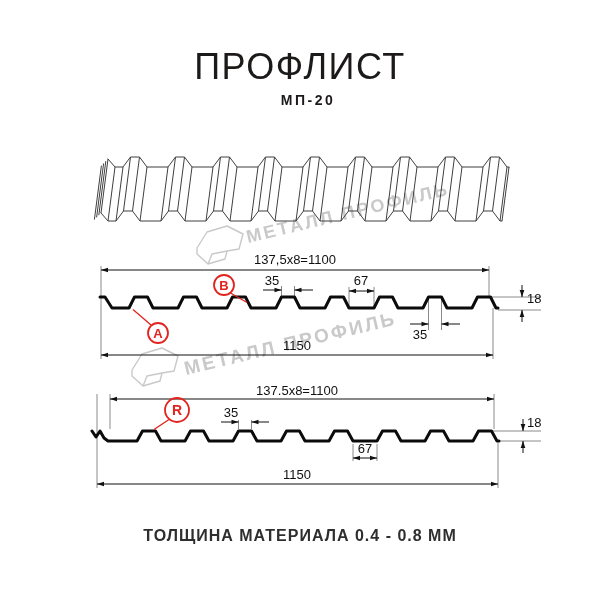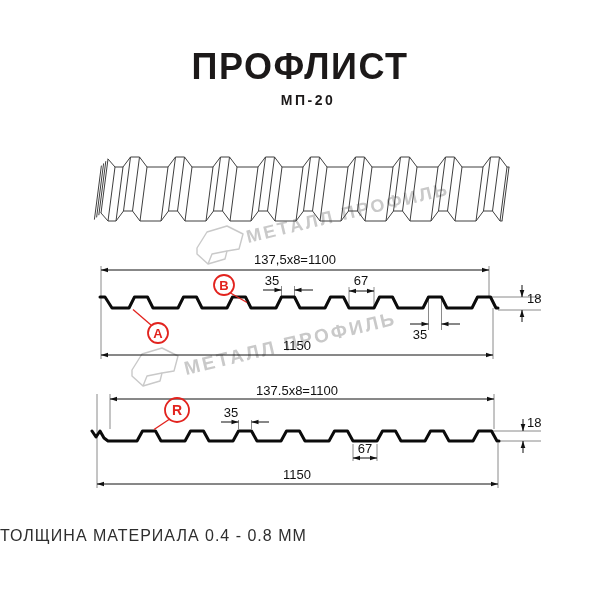--- a/index.html
+++ b/index.html
@@ -1,23 +1,23 @@
 <!DOCTYPE html>
 <html style="--accent: #e2231e; --ink: #111111; --wm: #c9c9c9;"><head>
 <meta charset="utf-8">
 <style>
   html,body{margin:0;padding:0;background:#fff;}
   .stage{position:relative;width:600px;height:600px;background:#fff;overflow:hidden;
          font-family:"Liberation Sans",sans-serif;}
   .title{position:absolute;top:46px;left:0;right:0;text-align:center;
-         font-size:36px;font-weight:700;letter-spacing:1.5px;color:#1c1919;}
+         font-size:36px;font-weight:400;letter-spacing:1.5px;color:#1c1919;}
   .model{position:absolute;top:92px;left:16px;right:0;text-align:center;
          font-size:14px;font-weight:700;letter-spacing:2.5px;color:#1c1919;}
-  .footer{position:absolute;top:527px;left:0;right:0;text-align:left;
-          font-size:16px;font-weight:400;letter-spacing:1px;color:#2e2e2e;}
+  .footer{position:absolute;top:527px;left:0;right:0;text-align:center;
+          font-size:16px;font-weight:700;letter-spacing:1px;color:#2e2e2e;}
   svg{position:absolute;left:0;top:0;}
   text.dim{font-size:13px;fill:var(--ink,#111);font-family:"Liberation Sans",sans-serif;}
   text.marker{fill:var(--accent,#e2231e);font-weight:700;font-size:13px;text-anchor:middle;
               font-family:"Liberation Sans",sans-serif;}
   text.marker-big{font-size:14px;}
   circle.marker{fill:none;stroke:var(--accent,#e2231e);stroke-width:1.8;}
   line.red-leader{stroke:var(--accent,#e2231e);stroke-width:1.3;}
   text.wm{fill:var(--wm,#c9c9c9);font-weight:700;letter-spacing:2.5px;
           font-family:"Liberation Sans",sans-serif;}
   path.wmlogo{fill:none;stroke:var(--wm,#c9c9c9);stroke-width:1.4;stroke-linejoin:round;}

